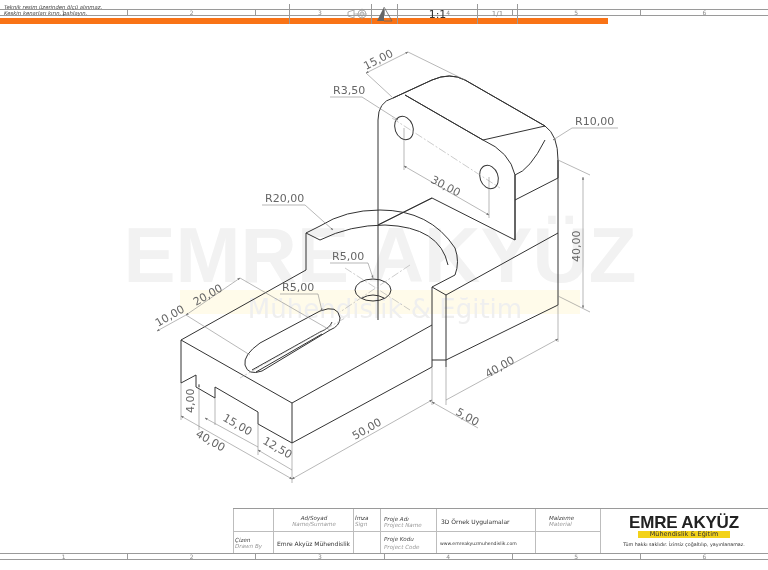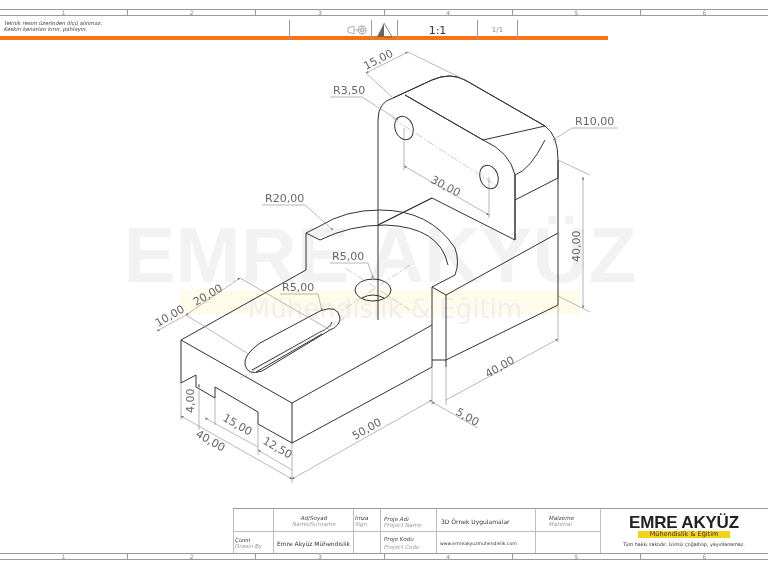--- a/index.html
+++ b/index.html
@@ -5,21 +5,21 @@
   * { box-sizing: border-box; margin: 0; padding: 0; }
   html, body { width: 768px; height: 570px; background: #ffffff; overflow: hidden; }
   body { position: relative; font-family: "DejaVu Sans", sans-serif; color: #333; }
 
   .zone-strip { position: absolute; left: 0; width: 768px; height: 7px; display: flex; border-top: 1px solid #9a9a9a; border-bottom: 1px solid #9a9a9a; }
   .zone-strip .zone { flex: 1; border-right: 1px solid #9a9a9a; font-size: 6px; color: #888; text-align: center; line-height: 6px; }
   .zone-strip .zone:last-child { border-right: none; }
   #zone-top { top: 9px; }
   #zone-bottom { top: 553px; }
 
-  .top-block { position: absolute; top: 20px; left: 0; width: 608px; height: 20px; border-bottom: 4px solid #f97316; }
+  .top-block { position: absolute; top: 4px; left: 0; width: 608px; height: 20px; border-bottom: 6px solid #f97316; }
   .top-notes { position: absolute; left: 4px; top: 0; font-size: 5.3px; font-style: italic; color: #444; line-height: 6px; }
   .tb-cell { position: absolute; top: 0; height: 20px; border-left: 1px solid #9a9a9a; display: flex; align-items: center; justify-content: center; }
   #projection-cell { left: 289px; width: 82px; justify-content: flex-end; padding-right: 4px; }
   #triangle-cell { left: 371px; width: 26px; }
   #scale-cell { left: 397px; width: 80px; font-size: 11px; color: #333; }
   #sheet-cell { left: 477px; width: 40px; font-size: 7px; color: #888; text-align: center; }
   #rest-cell { left: 517px; width: 251px; }
 
   .drawing { position: absolute; left: 0; top: 37px; width: 768px; height: 470px; }
 

